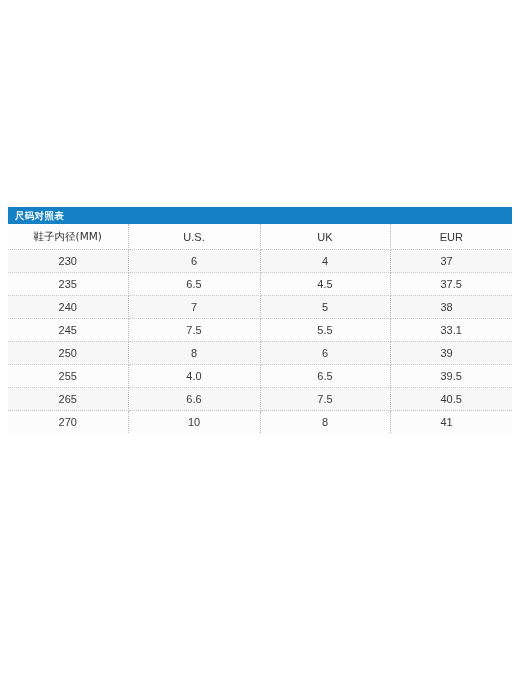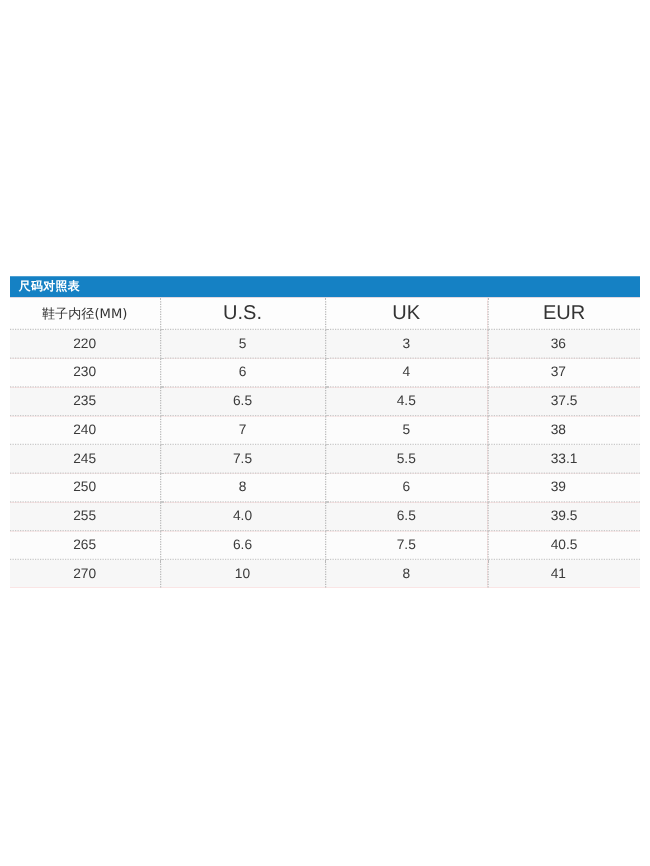--- a/index.html
+++ b/index.html
@@ -20,21 +20,20 @@
     height: 693px;
     background: #ffffff;
   }
 
   
   .size-chart {
     position: absolute;
     left: 8px;
     top: 207px;
     width: 504px;
-    margin-top: 14px;
   }
 
   .chart-title-bar {
     height: 17px;
     background: #1581c4;
     display: flex;
     align-items: center;
     padding-left: 7px;
     box-sizing: border-box;
   }
@@ -73,21 +72,21 @@
     background: #fbfbfb;
     font-family: "Liberation Sans", "DejaVu Sans", sans-serif;
   }
   table.size-table th:last-child,
   table.size-table td:last-child {
     border-right: none;
   }
 
   table.size-table thead th {
     height: 25px;
-    font-size: 16px;
+    font-size: 11px;
     color: #333333;
     background: #fdfdfd;
     border-bottom: 1px dotted #c4c4c4;
   }
   table.size-table thead th.cjk {
     font-family: "DejaVu Sans", "Liberation Sans", sans-serif;
     font-size: 10.5px;
   }
 
   table.size-table tbody tr:nth-child(odd) td {
@@ -126,26 +125,20 @@
       </colgroup>
       <thead>
         <tr>
           <th class="cjk">鞋子内径(MM)</th>
           <th>U.S.</th>
           <th>UK</th>
           <th>EUR</th>
         </tr>
       </thead>
       <tbody id="table-body">
-          <tr>
-            <td>220</td>
-            <td>5</td>
-            <td>3</td>
-            <td class="eur-cell">36</td>
-          </tr>
           <tr>
             <td>230</td>
             <td>6</td>
             <td>4</td>
             <td class="eur-cell">37</td>
           </tr>
           <tr>
             <td>235</td>
             <td>6.5</td>
             <td>4.5</td>

